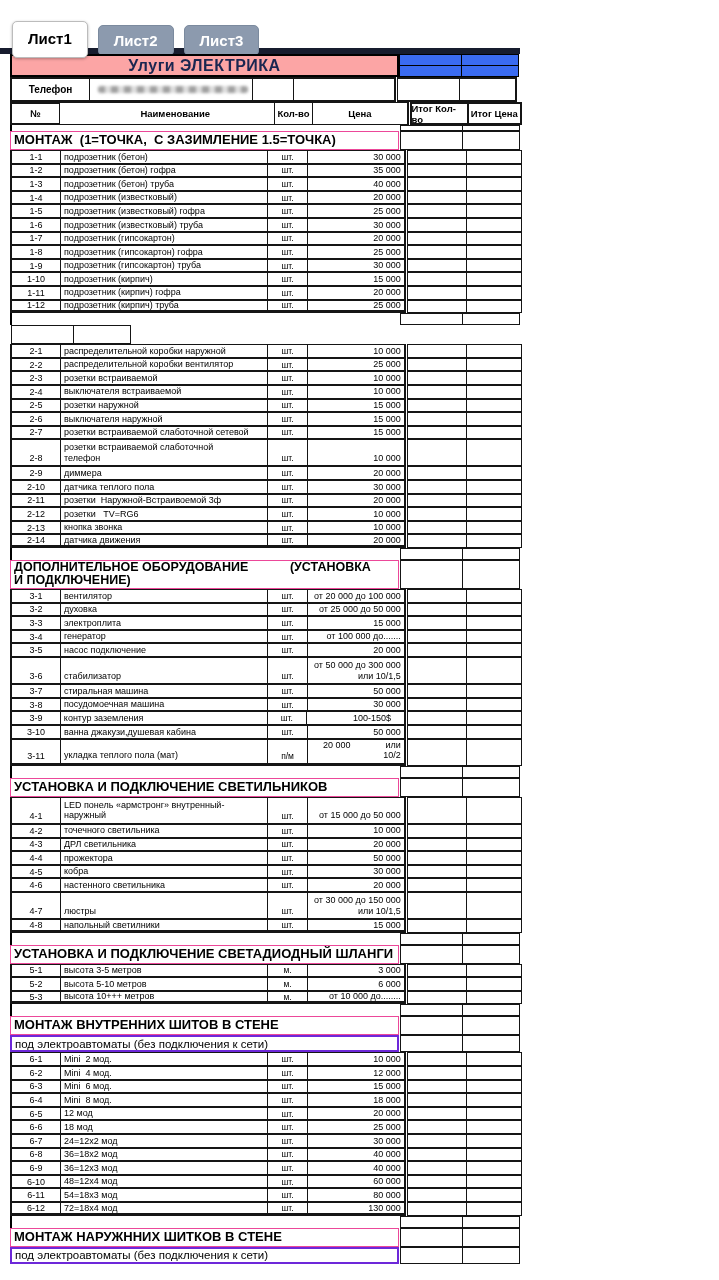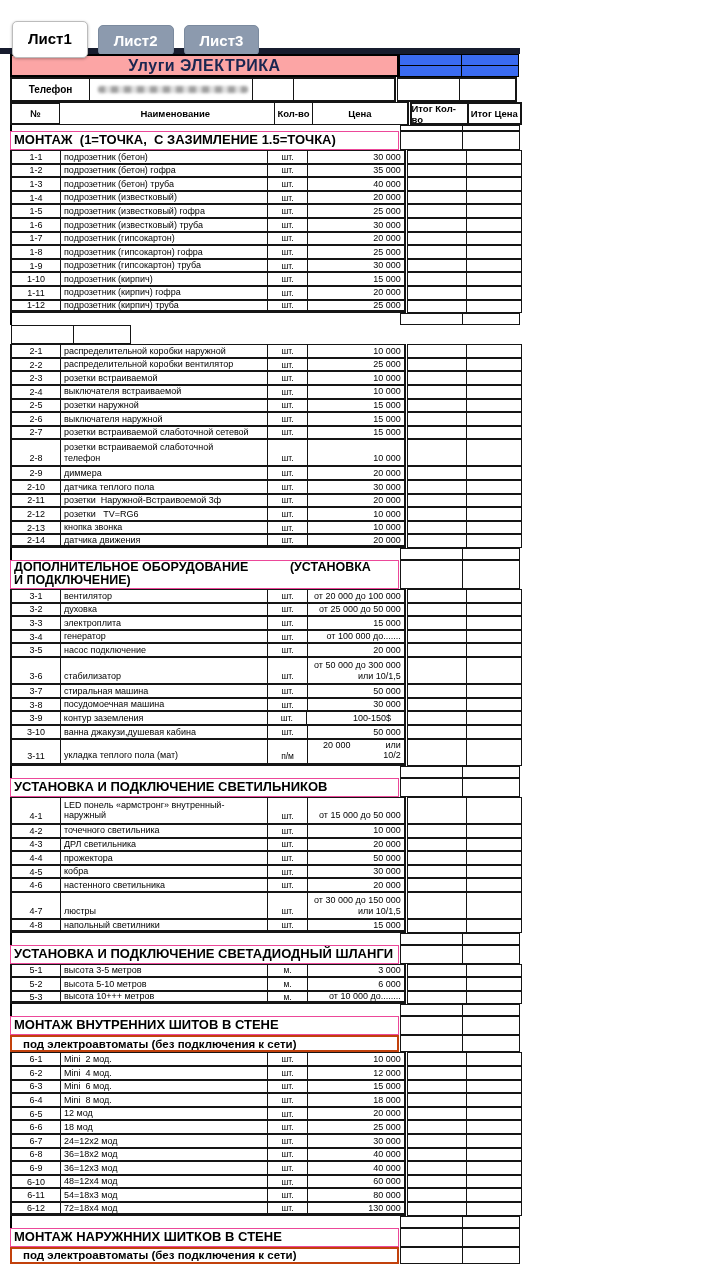--- a/index.html
+++ b/index.html
@@ -62,22 +62,22 @@
   
   .titlerow { display:flex; height:19px; }
   .titlerow.t2 { height:29px; }
   .tcell { width:389px; border:1px solid #ec4899; background:#fff; justify-content:center;
     padding-left:3px; font-weight:bold; font-size:13px; color:#000; }
   .titlerow.t2 .tcell { font-size:12.5px; line-height:13px; }
   .tcell .ln { white-space:pre; }
 
   
   .subrow { display:flex; height:17px; }
-  .shcell { width:389px; border:2px solid #c2410c; justify-content:center; padding-left:11px;
-    font-weight:bold; font-size:11.5px; }
+  .shcell { width:389px; border:2px solid #6d28d9; justify-content:center; padding-left:3px;
+    font-weight:normal; font-size:11.5px; }
 
   
   .trow { display:flex; height:13.6px; font-size:9px; }
   .trow.d2 { height:27.2px; }
   .trow .num { width:53px; align-items:center; border-left-width:2px; }
   .trow .name { width:217px; align-items:flex-start; padding-left:3px; line-height:10.5px; }
   .trow .unit { width:42px; align-items:center; font-size:8.5px; }
   .trow .price { width:103px; align-items:flex-end; padding-right:3px; border-right-width:2px;
     line-height:10.5px; }
   .trow .price.ctr { align-items:center; padding-right:0;padding-left:33px; }

